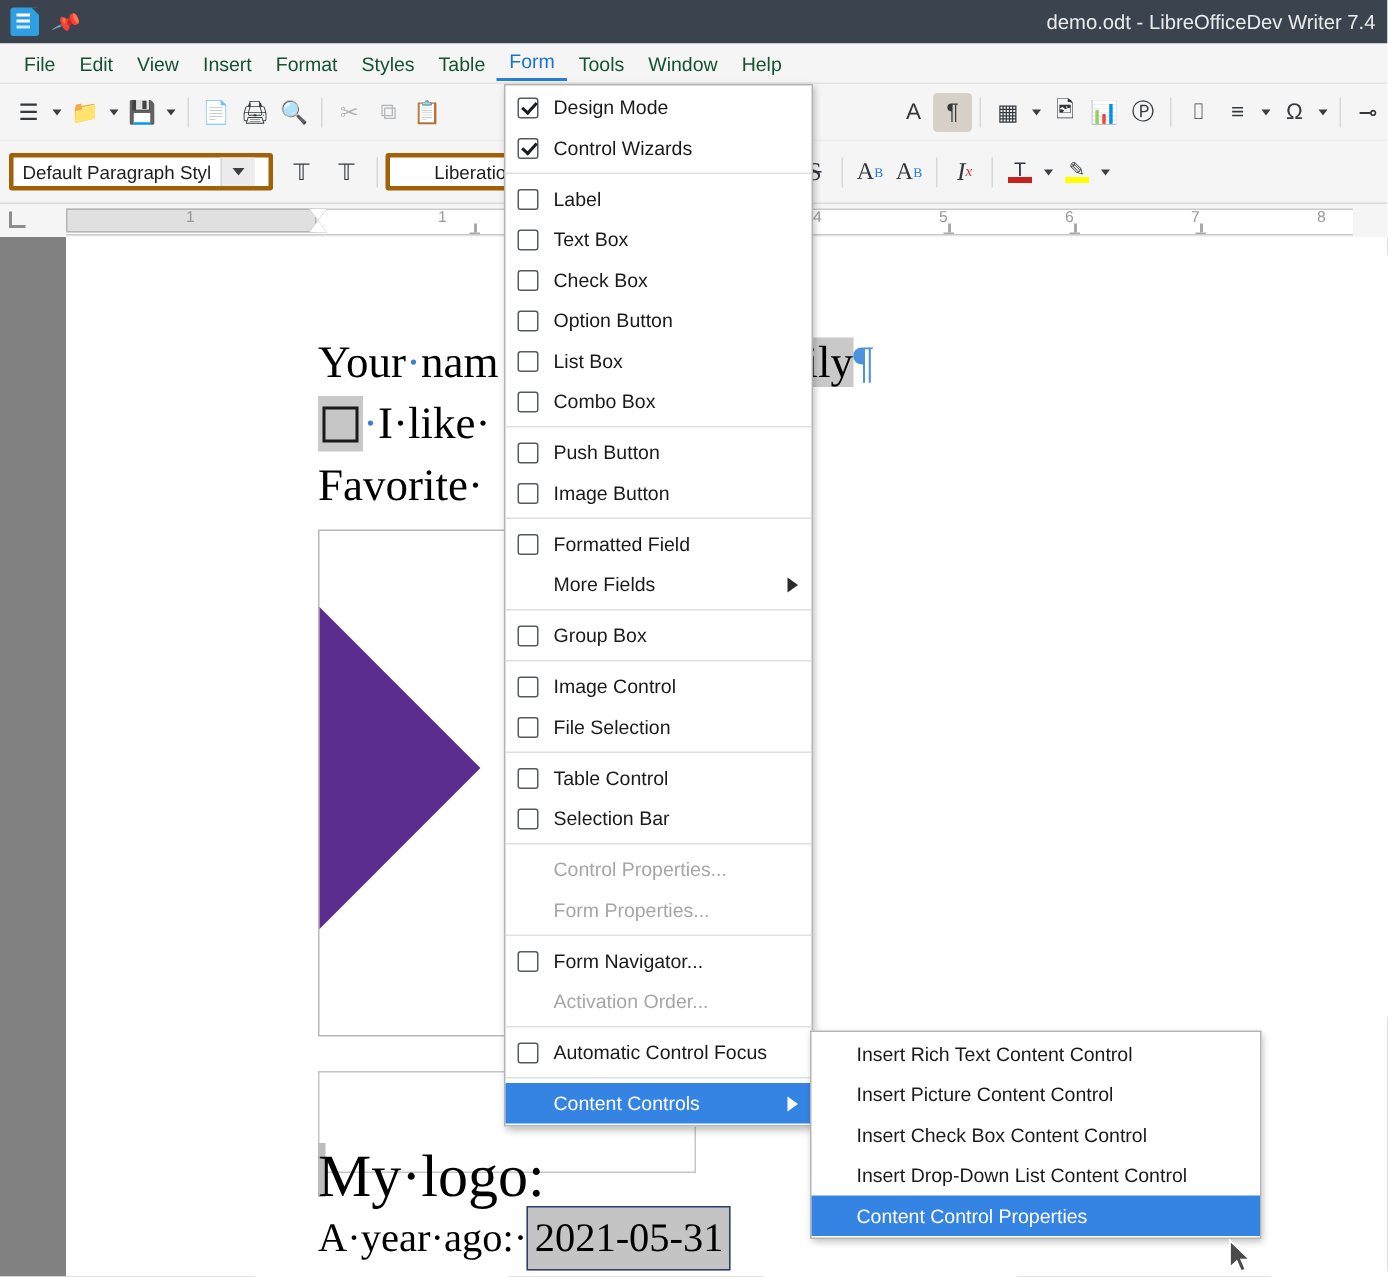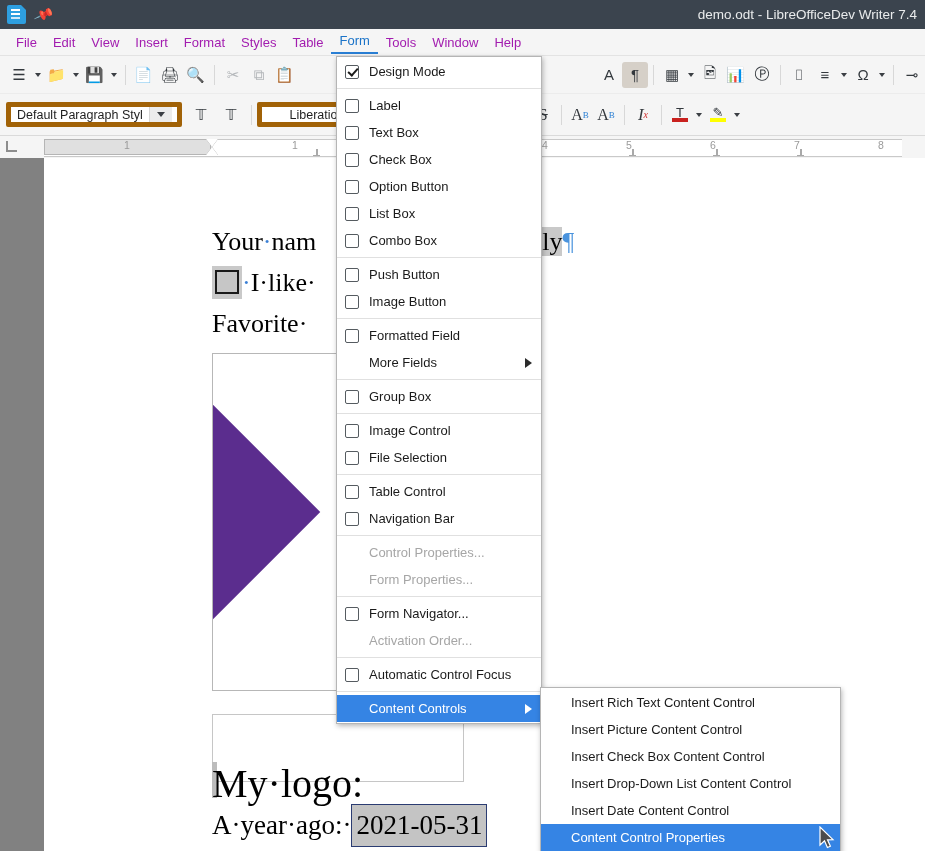--- a/index.html
+++ b/index.html
@@ -57,21 +57,21 @@
   .menubar {
     position: absolute; left: 0; top: 29px;
     width: 925px; height: 27px;
     background: #f5f5f5;
     border-bottom: 1px solid #e3e3e3;
     display: flex; align-items: center;
     padding-left: 8px;
     box-sizing: border-box;
   }
   .menubar .mi {
-    font-size: 13px; color: #a21caf;
+    font-size: 13px; color: #14532d;
     padding: 3px 8px;
     cursor: default;
     white-space: nowrap;
   }
   .menubar .mi.active {
     color: #1a73c8;
     border-bottom: 2px solid #2a7fd4;
     padding-bottom: 4px;
   }
 
@@ -110,21 +110,21 @@
   }
   .tsep {
     width: 1px; height: 20px; background: #d8d8d8;
     margin: 0 5px;
   }
   .tbtn.dim { color: #b4b7ba; }
 
   
   .combo {
     height: 25px;
-    border: 5px solid #a16207;
+    border: 3px solid #a16207;
     background: #fff;
     display: flex; align-items: stretch;
     box-sizing: border-box;
     border-radius: 2px;
     margin-right: 4px;
   }
   .combo .cval {
     display: flex; align-items: center;
     padding: 0 6px;
     font-size: 12.5px; color: #1e1e1e;
@@ -221,21 +221,21 @@
   .page-leftgap {
     position: absolute; left: 0; top: 0;
     width: 44px; height: 693px;
     background: #818181;
   }
   .doc-text {
     position: absolute;
     left: 168px; top: 63px;
     width: 600px;
     font-family: "Liberation Serif", serif;
-    font-size: 26px;
+    font-size: 30px;
     color: #000000;
     line-height: 41px;
     white-space: nowrap;
   }
   .dotsep { color: #3a7fd5; }
   .pilcrow { color: #4a93dd; font-family: "Liberation Serif", serif; }
   .hl { background: #c9c9c9; }
   .chkfield {
     display: inline-block;
     width: 24px; height: 24px;
@@ -515,20 +515,24 @@
       </div>
 
     </div>
   </div>
 
   <div class="menu form">
     <div class="mrow">
       <span class="mcheck on"></span>
       <span class="lbl">Design Mode</span>
     </div>
+    <div class="mrow">
+      <span class="mcheck on"></span>
+      <span class="lbl">Control Wizards</span>
+    </div>
     <div class="msep"></div>
     <div class="mrow">
       <span class="mcheck"></span>
       <span class="lbl">Label</span>
     </div>
     <div class="mrow">
       <span class="mcheck"></span>
       <span class="lbl">Text Box</span>
     </div>
     <div class="mrow">
@@ -579,21 +583,21 @@
       <span class="mcheck"></span>
       <span class="lbl">File Selection</span>
     </div>
     <div class="msep"></div>
     <div class="mrow">
       <span class="mcheck"></span>
       <span class="lbl">Table Control</span>
     </div>
     <div class="mrow">
       <span class="mcheck"></span>
-      <span class="lbl">Navigation Bar</span>
+      <span class="lbl">Selection Bar</span>
     </div>
     <div class="msep"></div>
     <div class="mrow nocheck disabled">
       <span class="lbl">Control Properties...</span>
     </div>
     <div class="mrow nocheck disabled">
       <span class="lbl">Form Properties...</span>
     </div>
     <div class="msep"></div>
     <div class="mrow">
@@ -620,23 +624,20 @@
       <span class="lbl">Insert Rich Text Content Control</span>
     </div>
     <div class="mrow sub-item">
       <span class="lbl">Insert Picture Content Control</span>
     </div>
     <div class="mrow sub-item">
       <span class="lbl">Insert Check Box Content Control</span>
     </div>
     <div class="mrow sub-item">
       <span class="lbl">Insert Drop-Down List Content Control</span>
-    </div>
-    <div class="mrow sub-item">
-      <span class="lbl">Insert Date Content Control</span>
     </div>
     <div class="mrow sub-item highlight">
       <span class="lbl">Content Control Properties</span>
     </div>
   </div>
 
   <div class="cursor">
     <svg width="16" height="24" viewBox="0 0 16 24">
       <path d="M1,1 L1,19 L5.5,14.8 L8.4,21.5 L11.4,20.2 L8.5,13.8 L14,13.6 Z" fill="#4b4b4b" stroke="#ffffff" stroke-width="1.2"></path>
     </svg>

